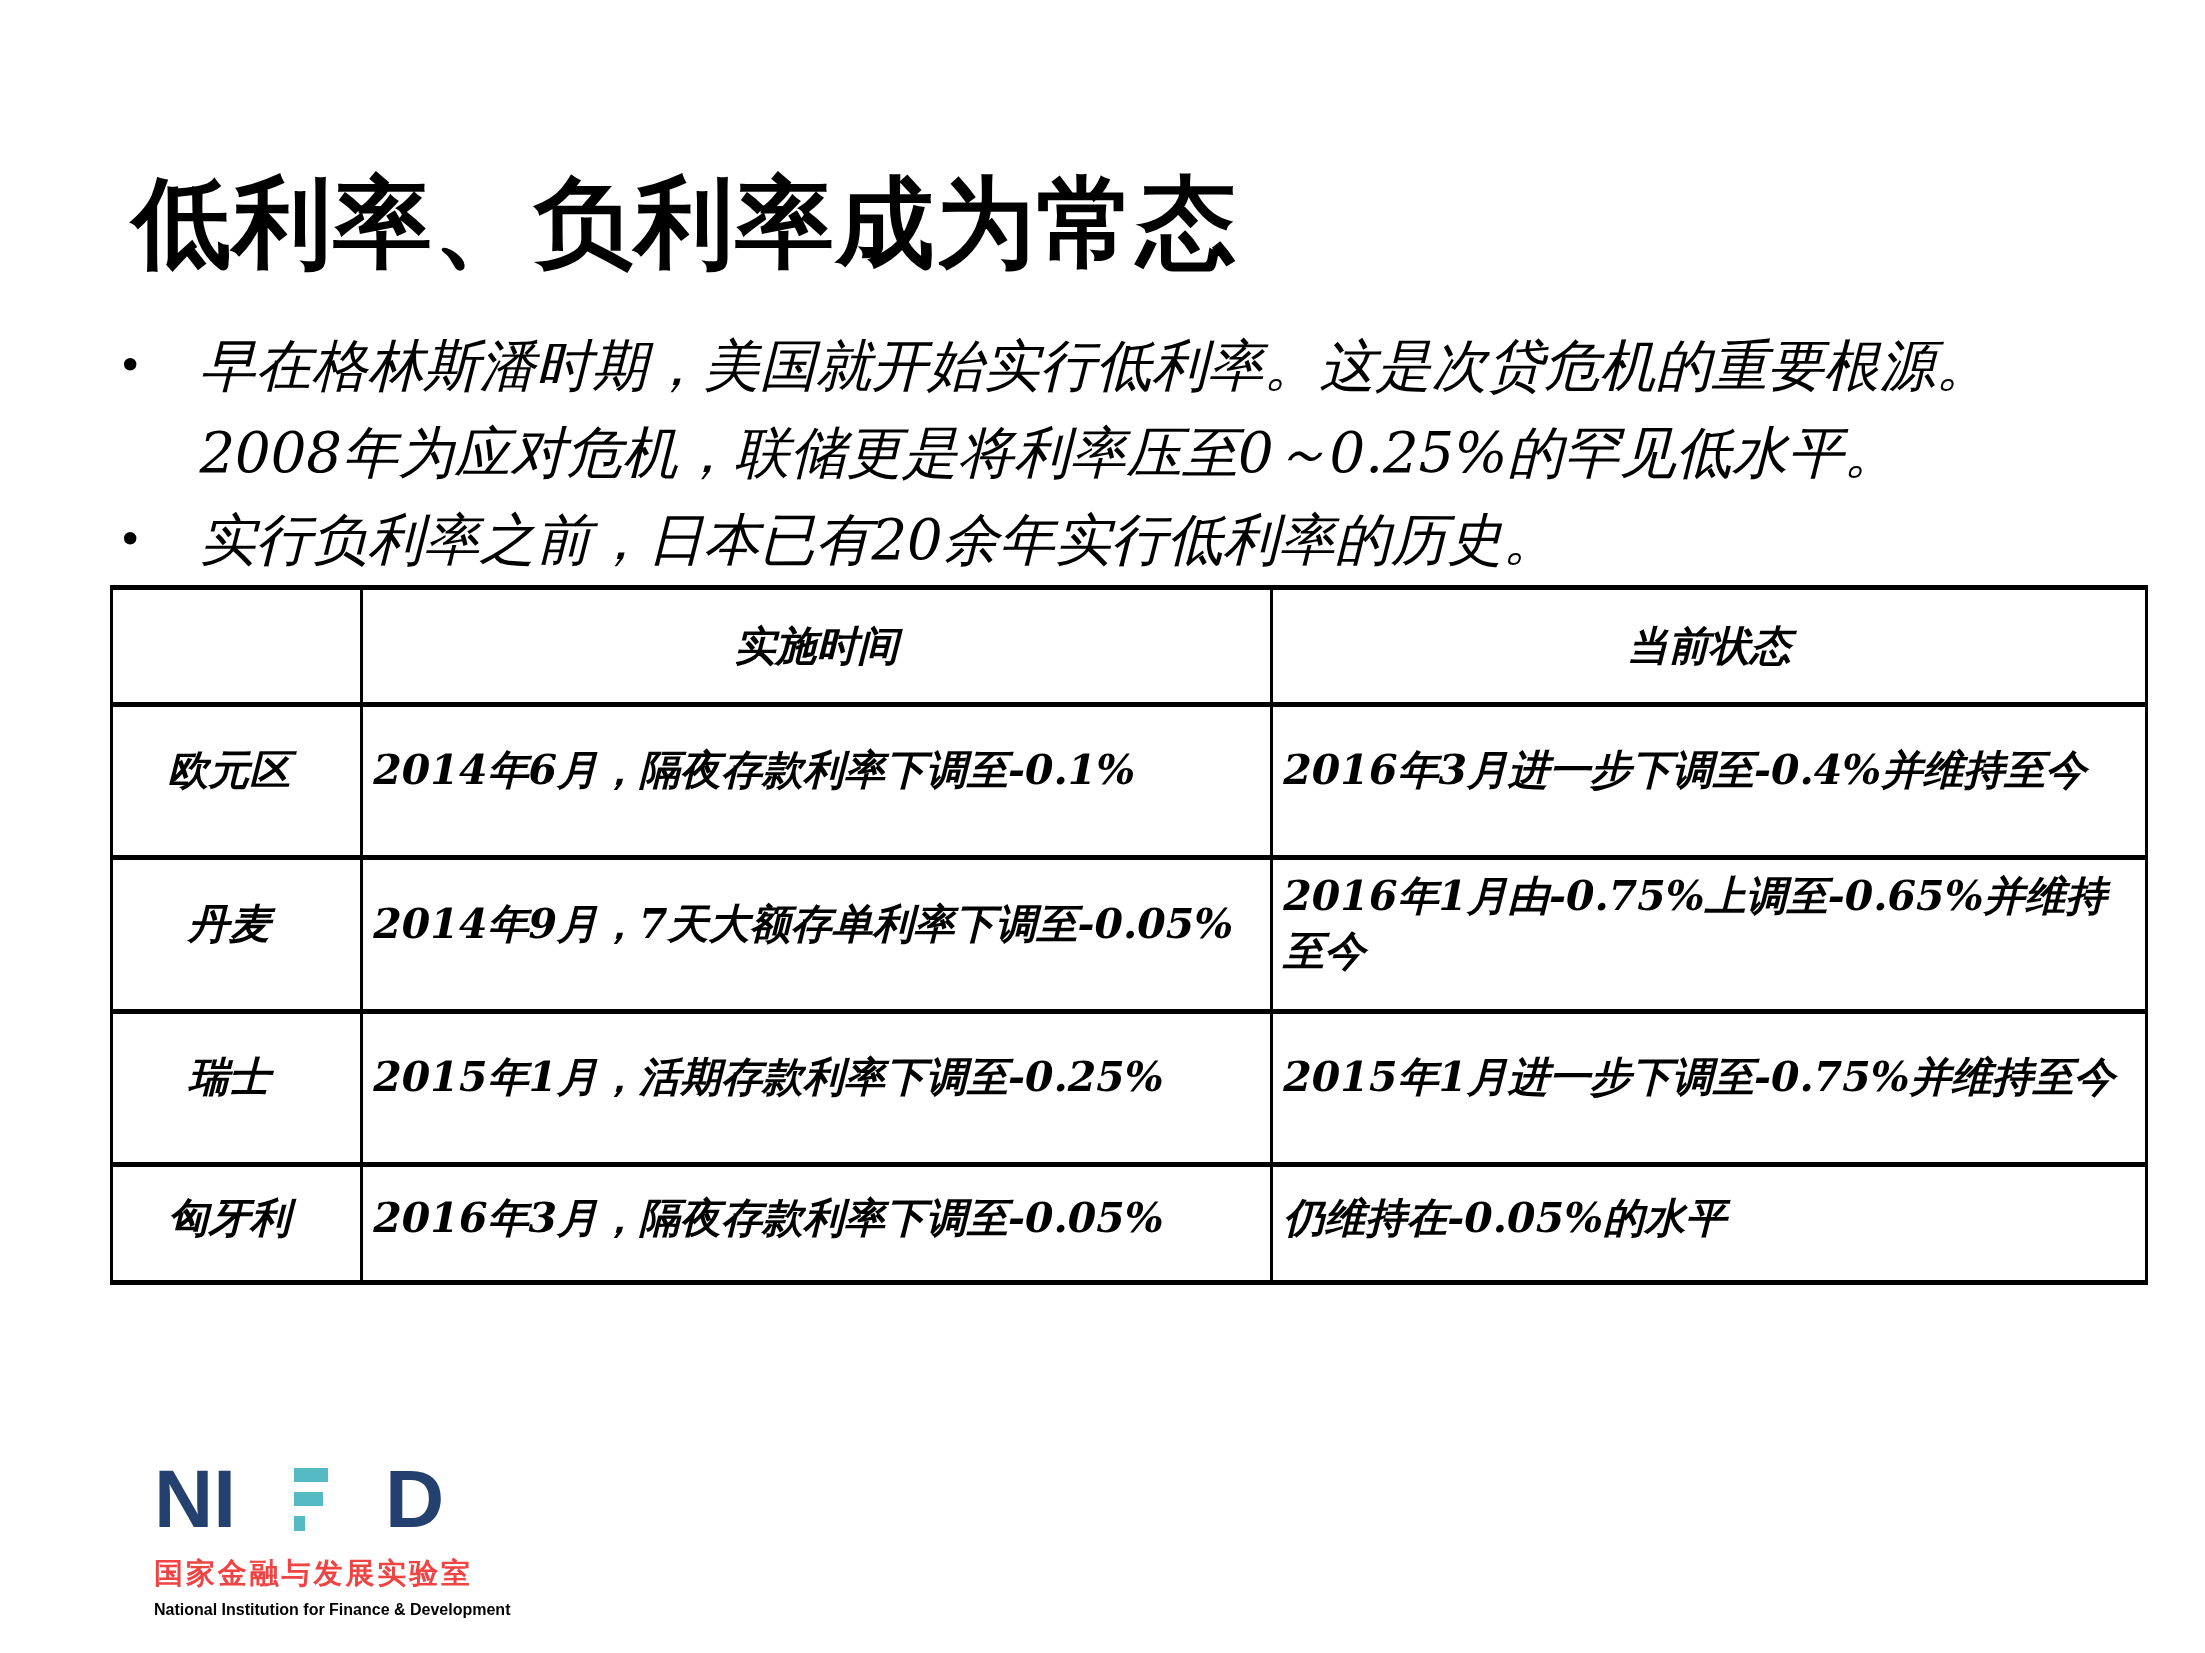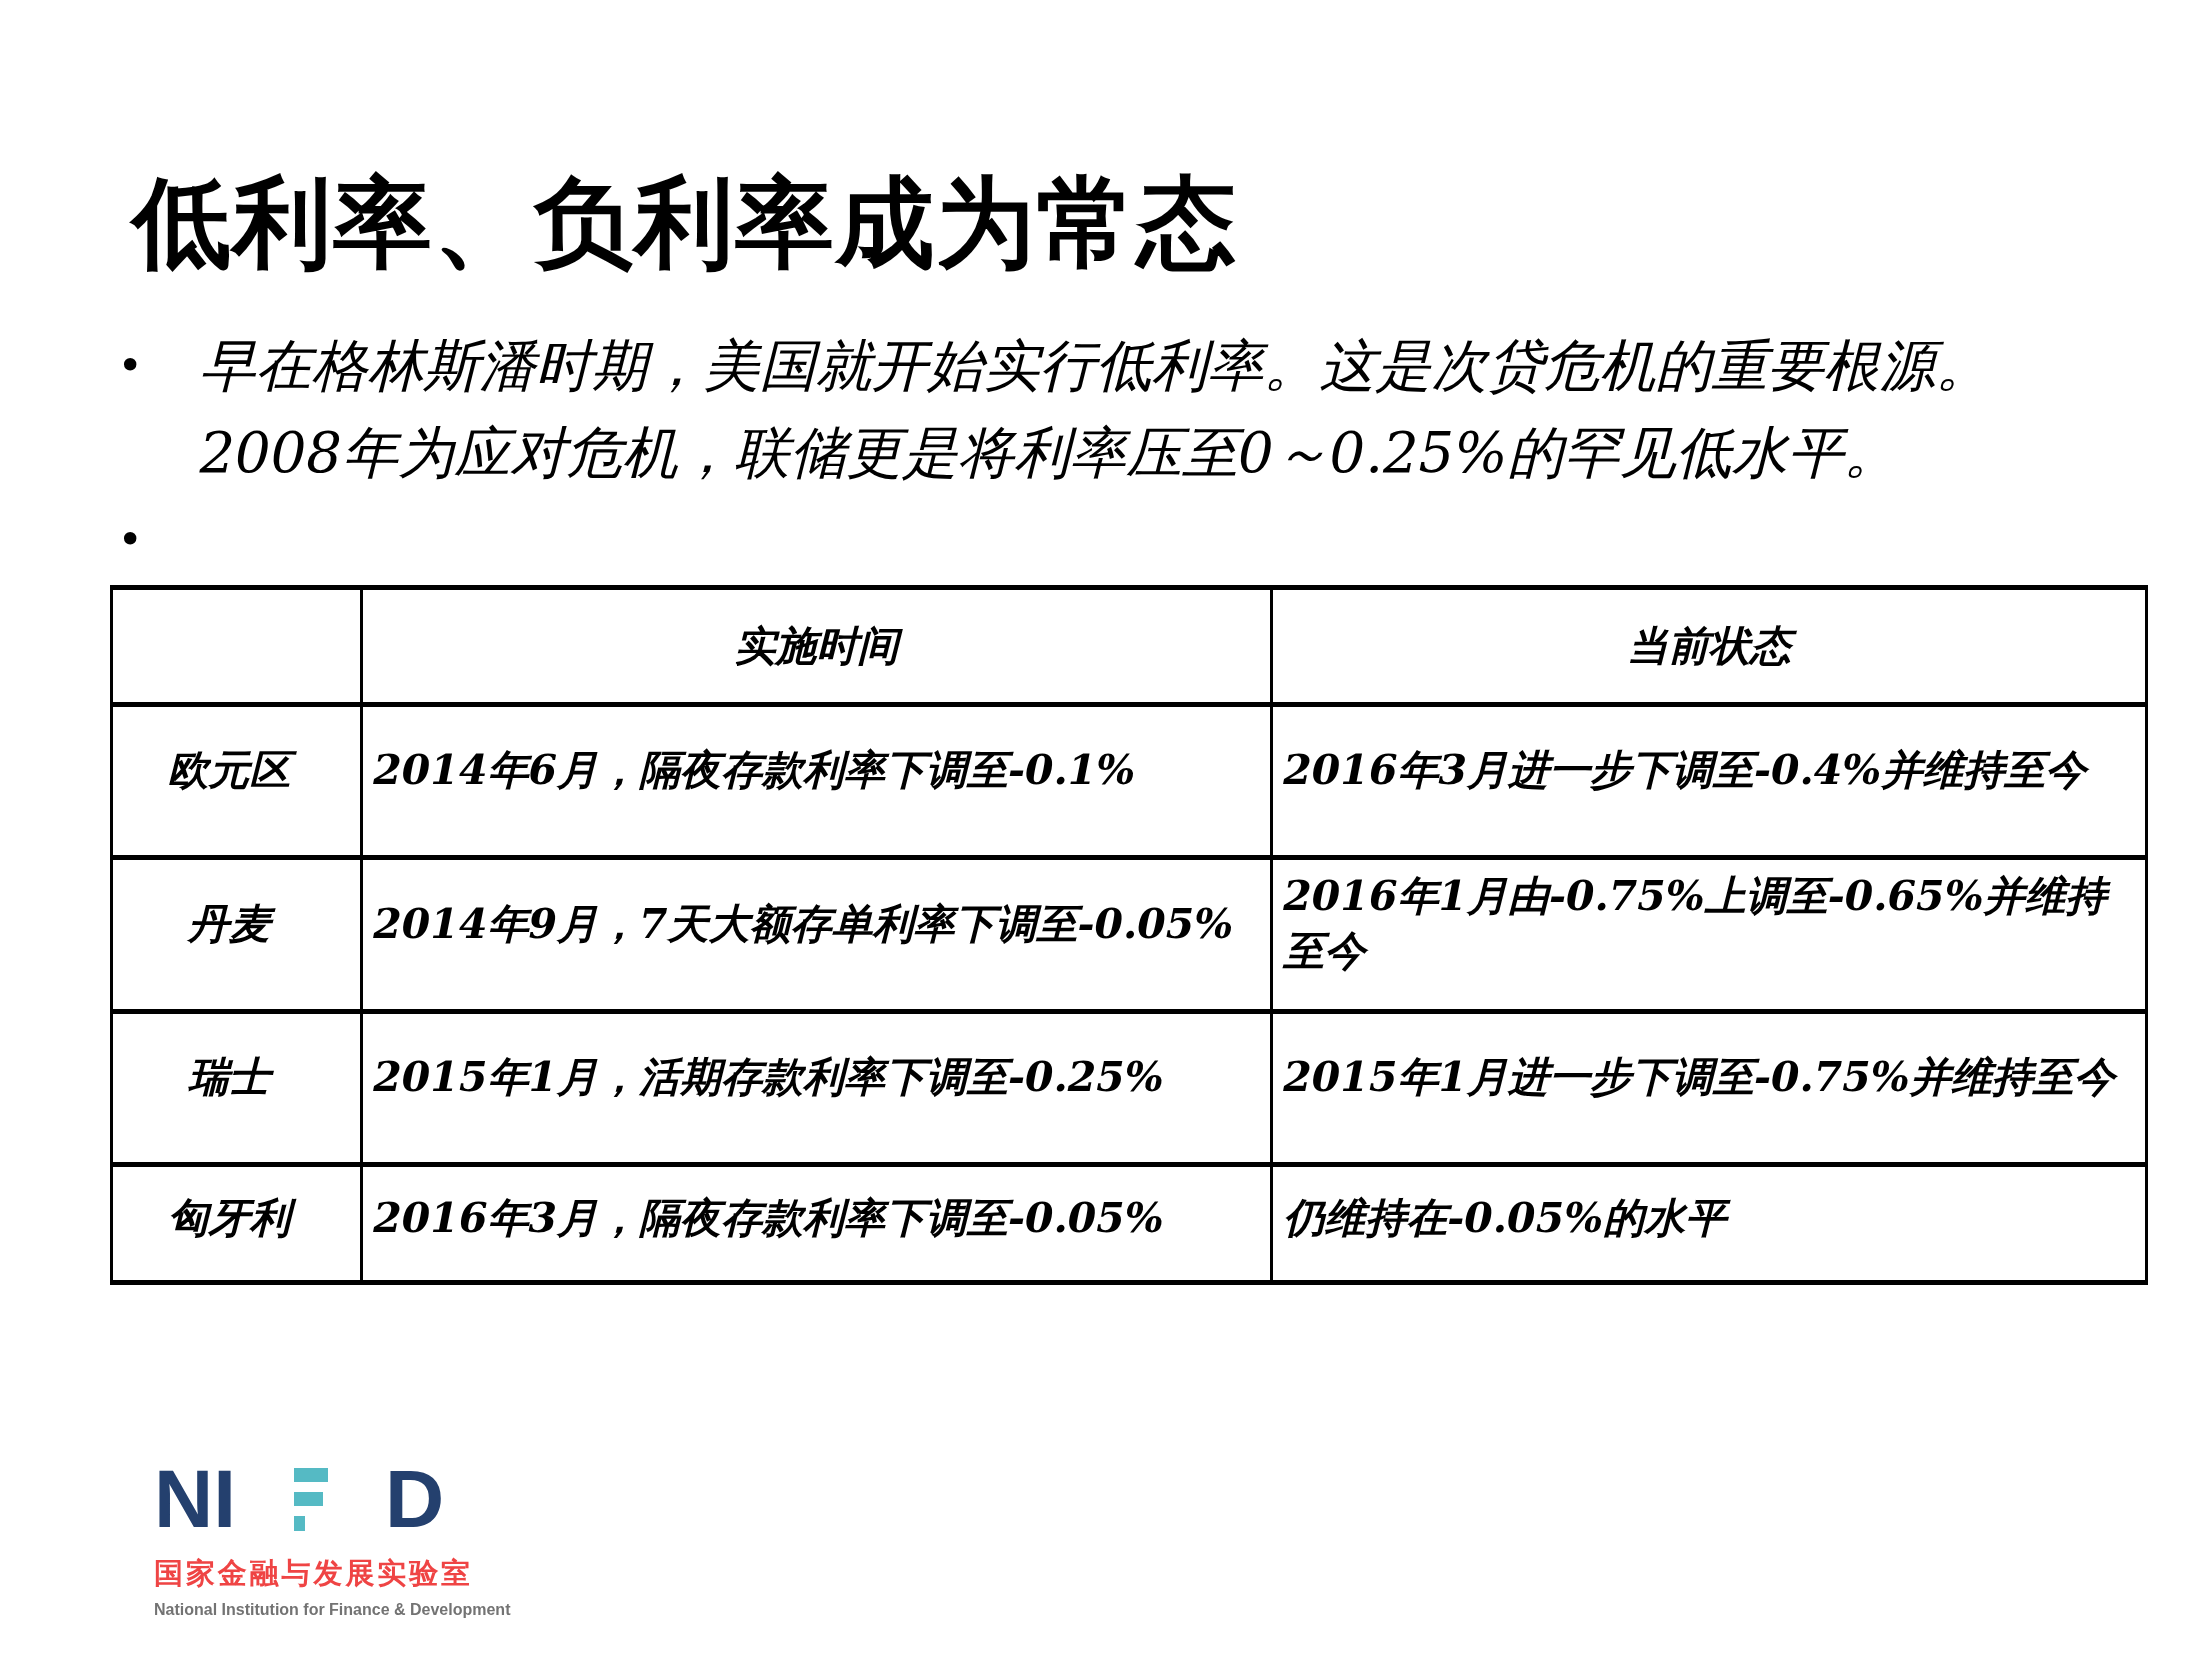--- a/index.html
+++ b/index.html
@@ -142,20 +142,21 @@
 
   <div class="title">低利率、负利率成为常态</div>
 
   <div class="bullets">
     <div class="bullet">
       <span class="bullet-marker">•</span>
       <span class="bullet-text">早在格林斯潘时期，美国就开始实行低利率。这是次贷危机的重要根源。2008年为应对危机，联储更是将利率压至0～0.25%的罕见低水平。</span>
     </div>
     <div class="bullet">
       <span class="bullet-marker">•</span>
+      <span class="bullet-text">实行负利率之前，日本已有20余年实行低利率的历史。</span>
     </div>
   </div>
 
   <table class="rate-table">
     <colgroup>
       <col class="col-region">
       <col class="col-impl">
       <col class="col-status">
     </colgroup>
     <tbody>
@@ -191,17 +192,17 @@
     <div class="logo-wordmark">
       <span class="wordmark-text" style="color: rgb(36, 64, 110);">NI</span>
       <span class="wordmark-f">
         <span class="f-bar f-bar-top" style="background: rgb(85, 186, 196);"></span>
         <span class="f-bar f-bar-mid" style="background: rgb(85, 186, 196);"></span>
         <span class="f-bar f-bar-dot" style="background: rgb(85, 186, 196);"></span>
       </span>
       <span class="wordmark-text" style="color: rgb(36, 64, 110);">D</span>
     </div>
     <div class="logo-cn" style="color: #ef4444;">国家金融与发展实验室</div>
-    <div class="logo-en" style="color: #737373;">National Institution for Finance &amp; Development</div>
+    <div class="logo-en" style="color: #000000;">National Institution for Finance &amp; Development</div>
   </div>
 
 </div>
 
 
 </body></html>

